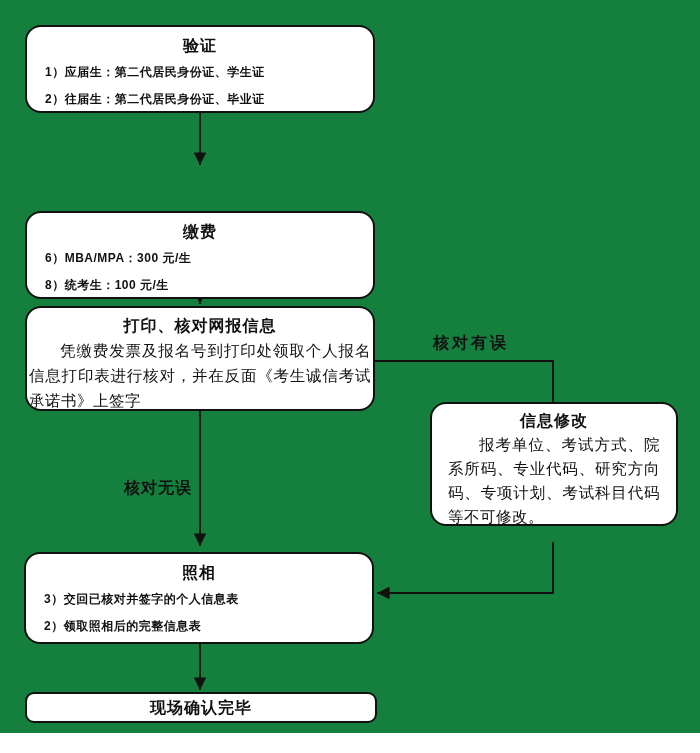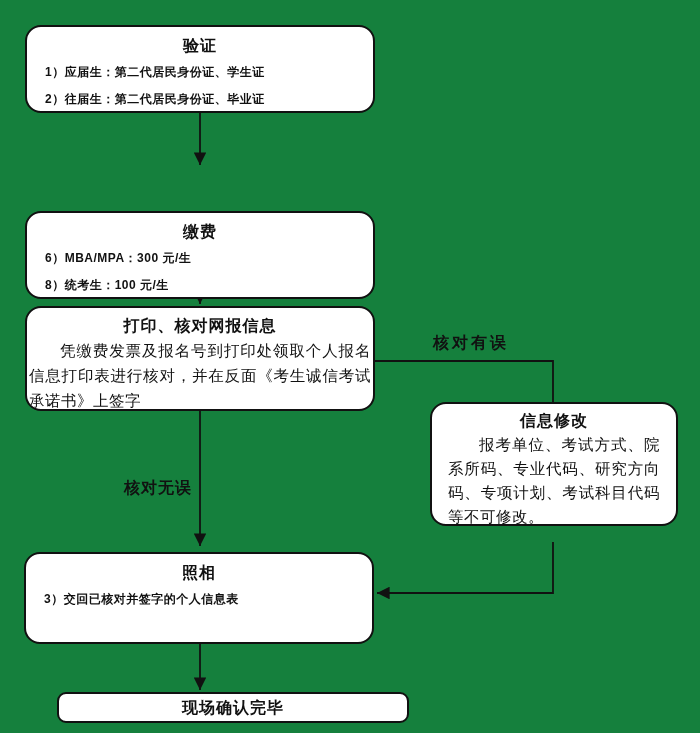--- a/index.html
+++ b/index.html
@@ -60,21 +60,21 @@
     text-align: justify;
   }
   .box-print { left: 25px; top: 306px; width: 350px; height: 105px; }
   .box-print .box-title { line-height: 24px; }
   .box-verify { left: 25px; top: 25px; width: 350px; height: 88px; }
   .box-pay    { left: 25px; top: 167px; width: 350px; height: 88px; margin-top: 44px; }
   .box-modify { left: 430px; top: 402px; width: 248px; height: 124px; padding-top: 5px; }
   .box-modify .box-title { line-height: 24px; }
   .box-modify .box-body  { line-height: 24px; padding: 0 16px; }
   .box-photo  { left: 24px; top: 552px; width: 350px; height: 92px; }
-  .box-done   { left: 25px; top: 692px; width: 352px; height: 31px; border-radius: 9px; padding-top: 0; margin-left: 32px; }
+  .box-done   { left: 25px; top: 692px; width: 352px; height: 31px; border-radius: 9px; padding-top: 0; }
   .box-done .box-title { line-height: 27px; }
   .edge-label {
     position: absolute;
     font-weight: 700;
     font-size: 16px;
     white-space: nowrap;
   }
   .label-error { left: 433px; top: 333px; letter-spacing: 3px; font-family: Liberation Mono, monospace; }
   .label-ok    { left: 124px; top: 478px; letter-spacing: 1px; }
 </style>
@@ -115,20 +115,21 @@
   </div>
 
   <div class="box box-modify">
     <div class="box-title">信息修改</div>
     <div class="box-body">报考单位、考试方式、院系所码、专业代码、研究方向码、专项计划、考试科目代码等不可修改。</div>
   </div>
 
   <div class="box box-photo">
     <div class="box-title">照相</div>
     <div class="box-line">3）交回已核对并签字的个人信息表</div>
+    <div class="box-line">2）领取照相后的完整信息表</div>
   </div>
 
   <div class="box box-done">
     <div class="box-title">现场确认完毕</div>
   </div>
 
   <div class="edge-label label-error">核对有误</div>
   <div class="edge-label label-ok">核对无误</div>
 
 </div>

